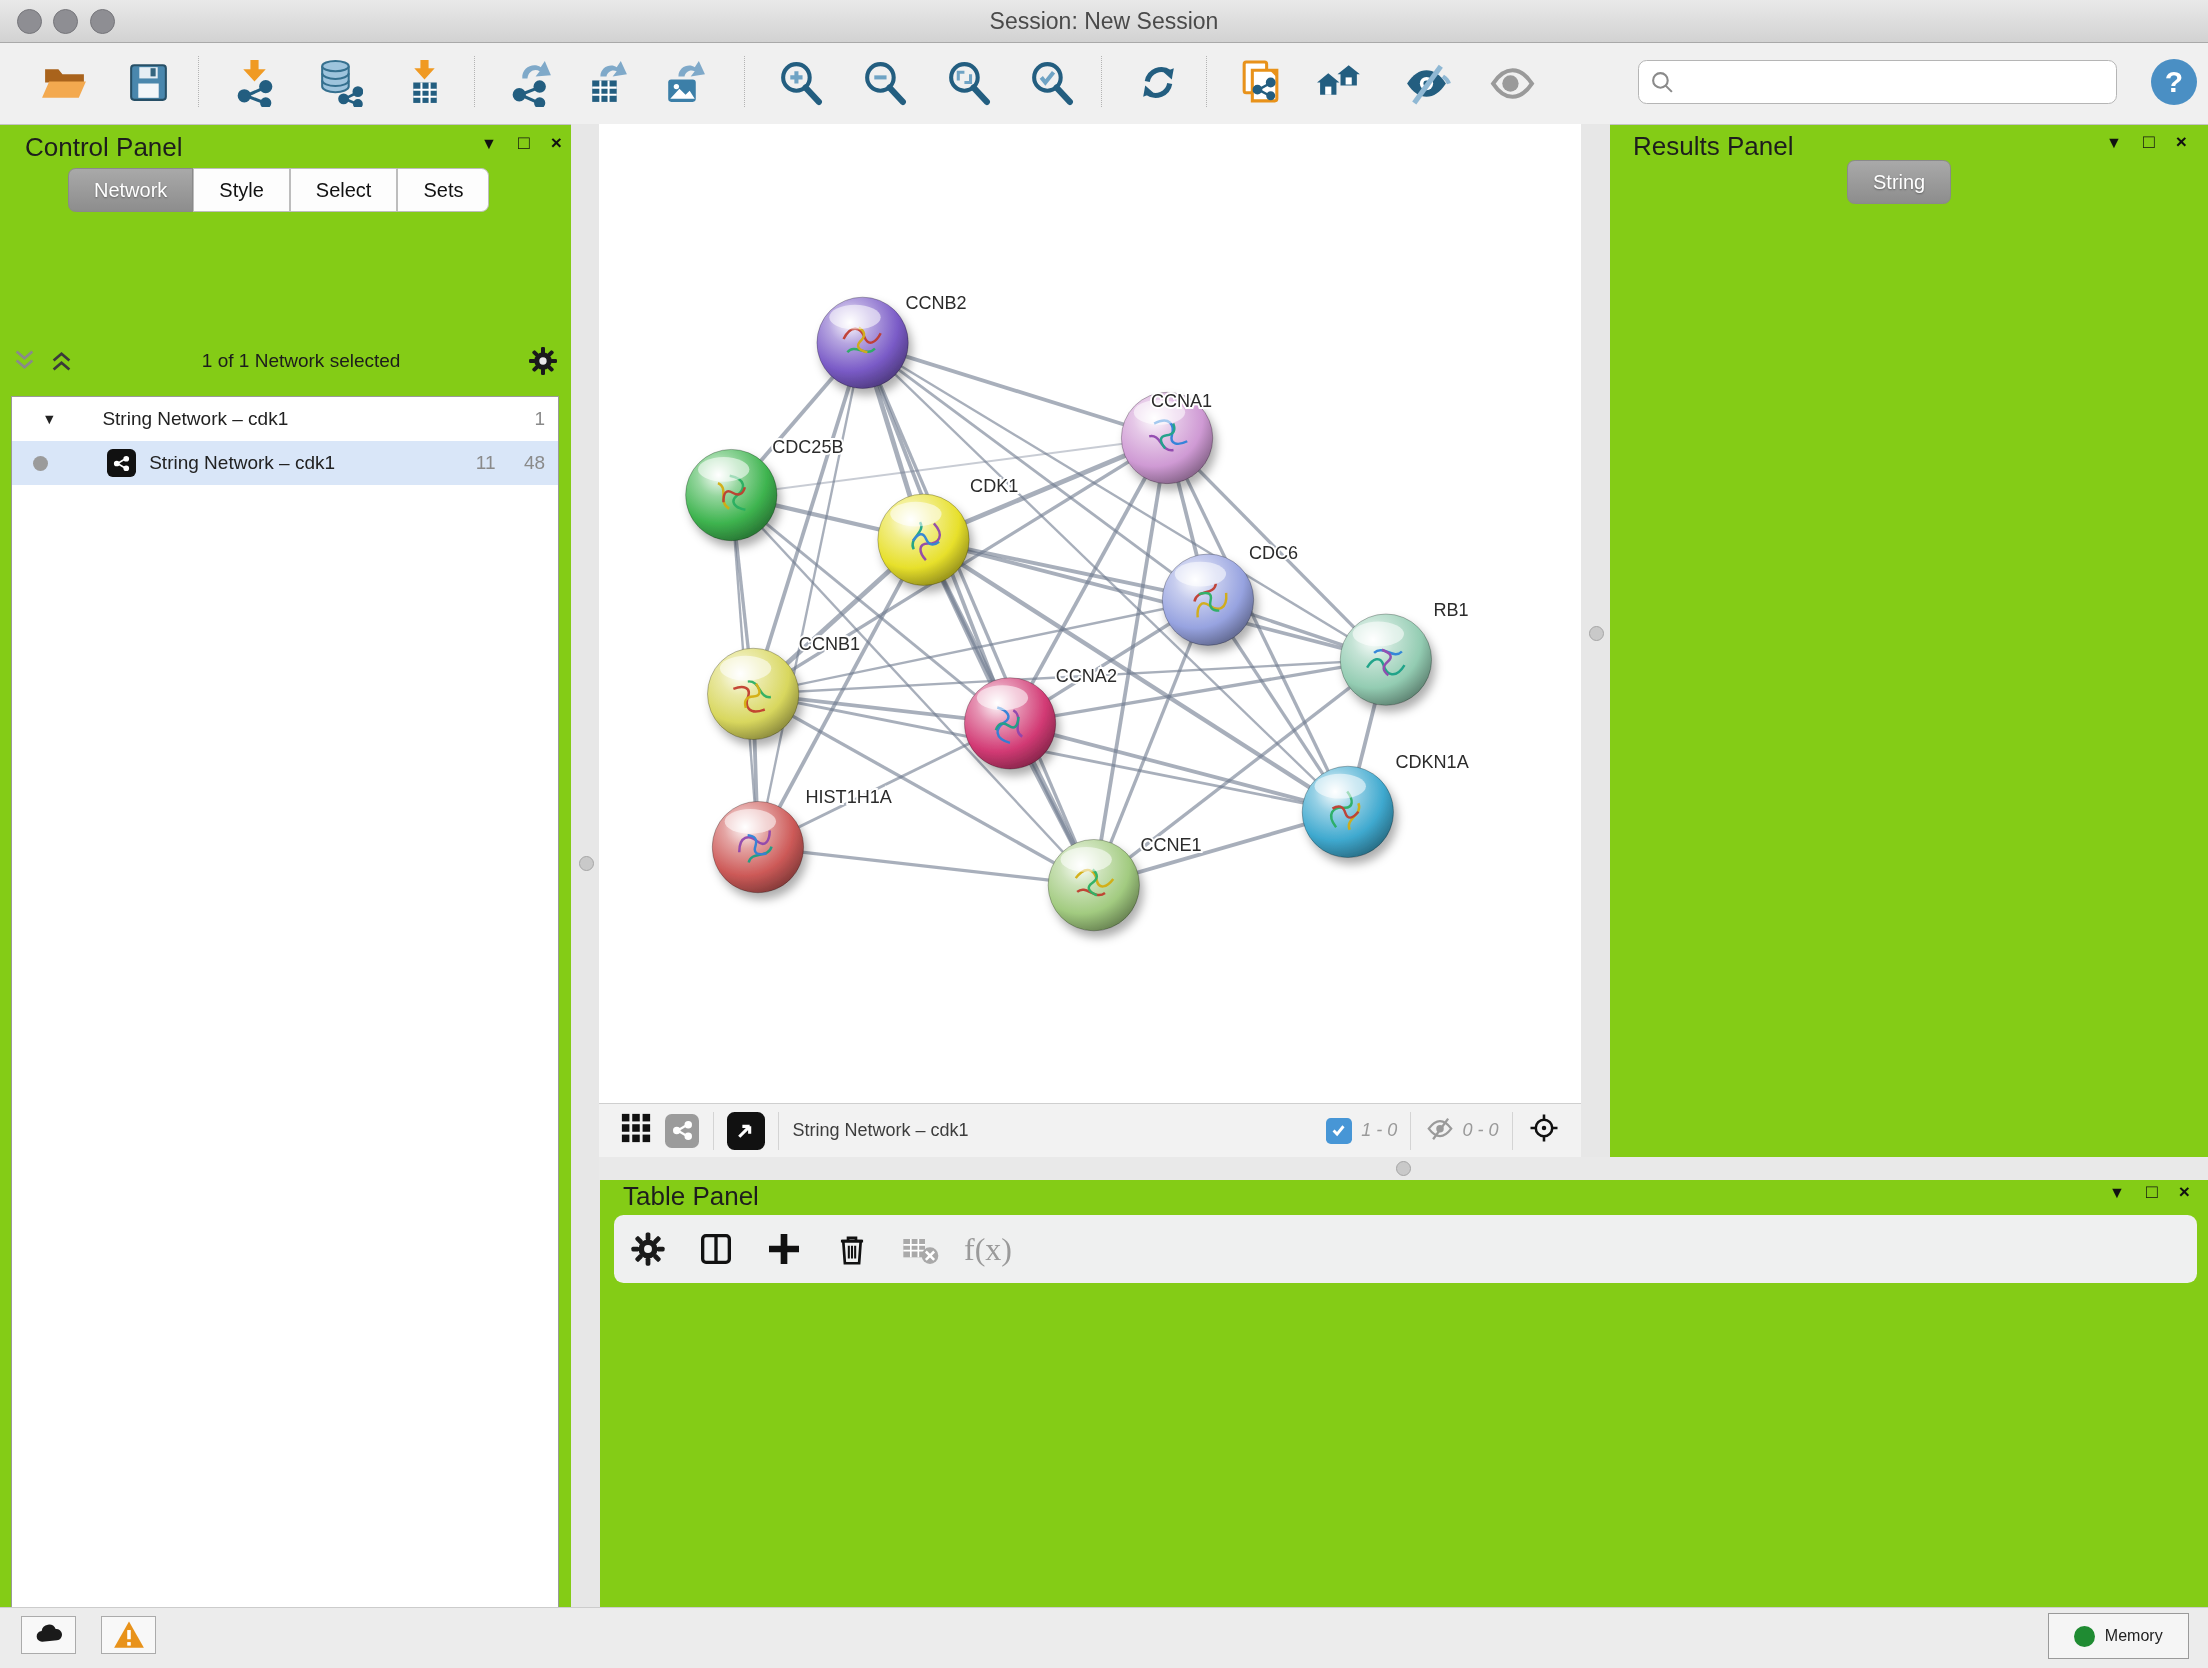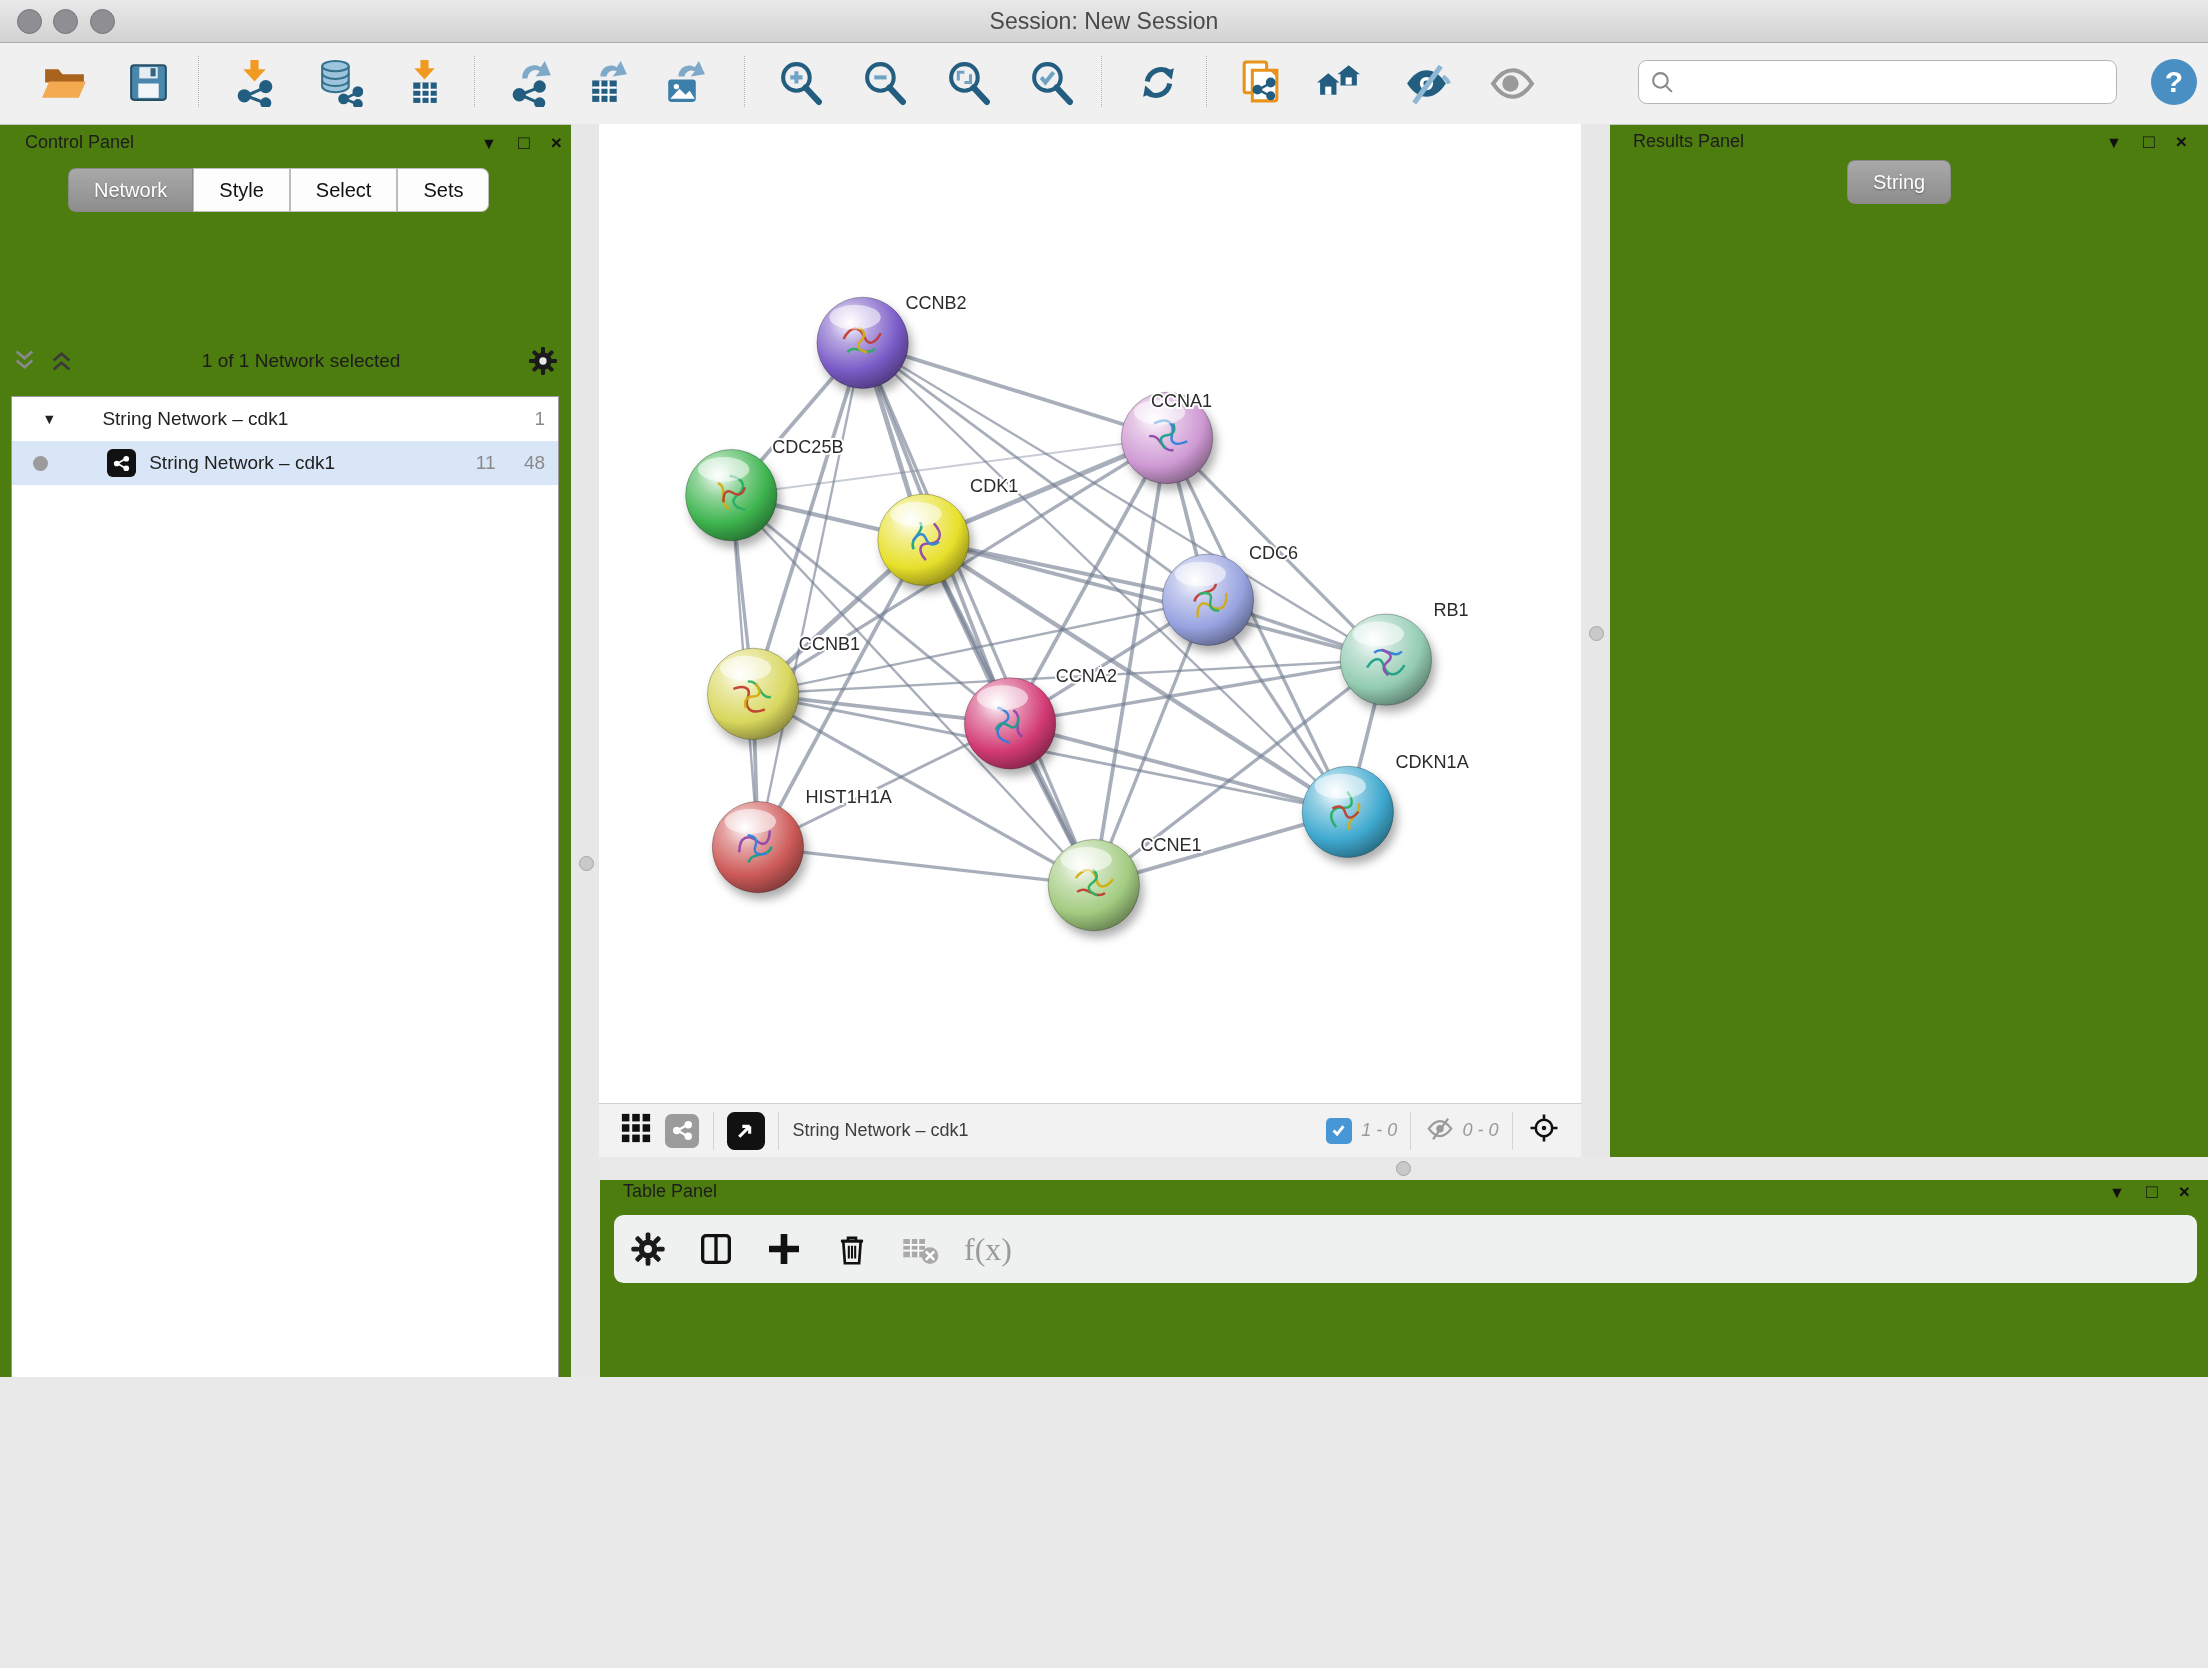--- a/index.html
+++ b/index.html
@@ -1,34 +1,34 @@
 <!DOCTYPE html>
 <html style="font-size:15px"><head>
 <meta charset="utf-8">
 <style>
   html,body{margin:0;padding:0;background:#e9e9e9;}
-  #app{position:relative;width:2208px;height:1377px;overflow:hidden;
-       font-family:"Liberation Sans",sans-serif;color:#222;background:#4d7c0f;}
+  #app{position:relative;width:2208px;height:1668px;overflow:hidden;
+       font-family:"Liberation Sans",sans-serif;color:#222;background:#84cc16;}
   .abs{position:absolute;}
   
   .titlebar{left:0;top:0;width:2208px;height:42px;
     background:linear-gradient(#e9e9e9,#d2d2d2);border-bottom:1px solid #a9a9a9;}
   .tl{width:23px;height:23px;border-radius:50%;background:#8e8e93;border:1px solid #76767b;top:8.6px;}
   .wintitle{left:0;top:0;width:2208px;height:42px;line-height:42px;text-align:center;
     font-size:23px;color:#4a4a4a;}
   
   .toolbar{left:0;top:43px;width:2208px;height:81px;background:#f0f0f0;border-bottom:1px solid #c4c4c4;}
   .tbtn{width:57px;height:59px;top:9.5px;display:flex;align-items:center;justify-content:center;cursor:default;}
   .tsep{top:13.3px;width:0;height:51px;border-left:1.9px dotted #b3b3b3;}
   .searchbox{left:1638px;top:17px;width:479px;height:44px;background:#fff;border:1px solid #b5b5b5;
     border-radius:8.6px;display:flex;align-items:center;padding-left:11.4px;box-sizing:border-box;}
   .helpbtn{left:2151px;top:16px;width:46px;height:46px;border-radius:50%;background:#4a8fc4;
     color:#fff;font-size:30px;font-weight:bold;text-align:center;line-height:46px;}
   
-  .phead{font-size:18px;color:#1d1d1d;}
+  .phead{font-size:26px;color:#1d1d1d;}
   .ph-ico{font-size:19px;color:#111;margin-left:17px;font-weight:bold;}
   .tab{display:inline-block;height:42px;line-height:42px;padding:0 25px;font-size:20px;
     background:#fdfdfd;border:1px solid #bdbdbd;color:#111;}
   .tab.first{border-radius:7.6px 0 0 7.6px;}
   .tab.last{border-radius:0 7.6px 7.6px 0;}
   .tab.active{background:linear-gradient(#a9a9a9,#8d8d8d);color:#fff;border-color:#8a8a8a;
     text-shadow:0 1px 1.9px rgba(0,0,0,.35);}
   .tab.solo{border-radius:7.6px;}
   
   .subhead{left:11.4px;top:210px;width:548px;height:53px;display:flex;align-items:center;}

